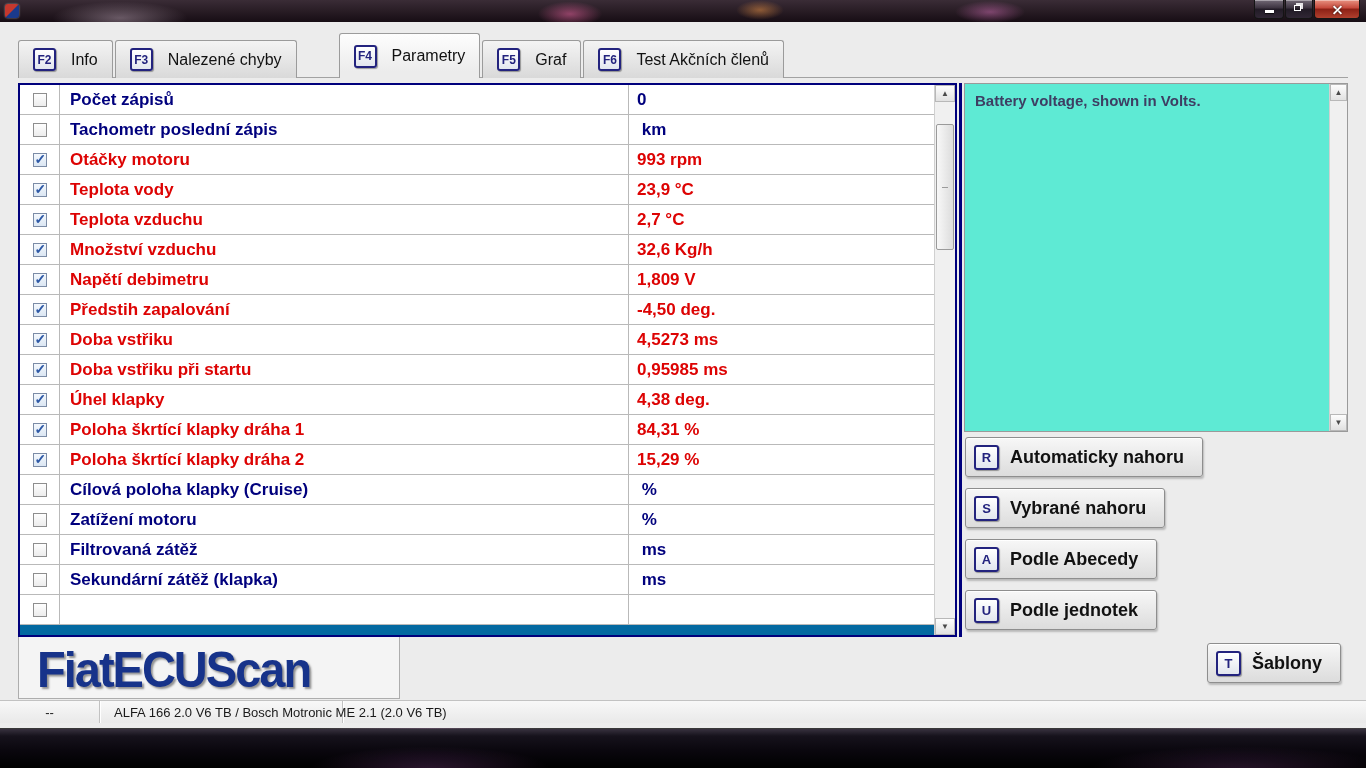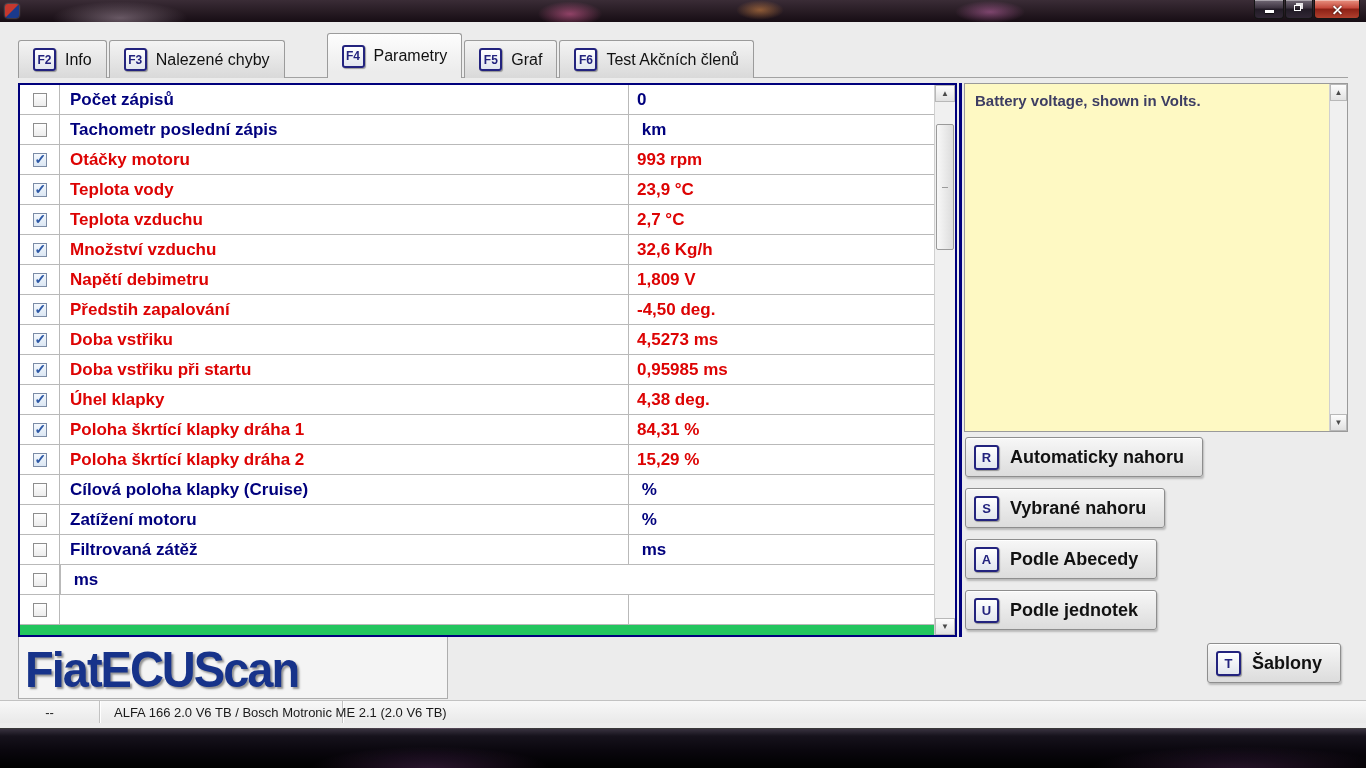--- a/index.html
+++ b/index.html
@@ -33,33 +33,33 @@
   .glyph-x1,.glyph-x2 { position:absolute; left:50%; top:9px; width:11px; height:2px; margin-left:-5px;
     background:#fff; box-shadow:0 0 2px rgba(0,0,0,.8); }
   .glyph-x1 { transform:rotate(45deg); } .glyph-x2 { transform:rotate(-45deg); }
 
   
   .client { position:absolute; left:0; top:22px; width:1366px; height:706px; background:#ececec; }
 
   
   .tabline { position:absolute; left:18px; top:55px; width:1330px; height:1px; background:#a2a2a2; }
   .tabbar { position:absolute; left:18px; top:11px; height:45px; display:flex; align-items:flex-end; }
-  .tab { display:flex; align-items:center; gap:9px; padding:0 14px; height:38px;
+  .tab { display:flex; align-items:center; gap:15px; padding:0 14px; height:38px;
     background:linear-gradient(#f4f4f4,#d9d9d9); border:1px solid #9b9b9b; border-bottom:none;
     border-radius:3px 3px 0 0; margin-right:2px; cursor:default; position:relative; }
   .tab.active { height:45px; background:linear-gradient(#fdfdfd,#ececec 85%);
     z-index:3; box-shadow:0 2px 0 #ececec;margin-left:40px; }
   .tablabel { font-size:16px; font-weight:normal; color:#111; white-space:nowrap; }
   .keycap { width:23px; height:23px; flex:0 0 auto; display:flex; align-items:center; justify-content:center;
     background:linear-gradient(#ffffff,#e2e6ee); border:2px solid #23237e; border-radius:3px;
     color:#23237e; font-size:12px; font-weight:bold; box-shadow:1px 1px 1px rgba(0,0,0,.35); }
 
   
   .left-panel { position:absolute; left:18px; top:61px; width:939px; height:554px;
-    border:2px solid #00007c; background:#22c55e; overflow:hidden; display:flex; }
+    border:2px solid #00007c; background:#0369a1; overflow:hidden; display:flex; }
   .rows-wrap { flex:1; overflow:hidden; }
   .trow { display:flex; height:30px; border-bottom:1px solid #b9b9b9; align-items:center; background:#fff; }
   .cbcell { width:40px; height:100%; border-right:1px solid #b9b9b9; display:flex; align-items:center; justify-content:center; flex:0 0 auto; }
   .cb { width:14px; height:14px; border:1px solid #8e8e8e; background:linear-gradient(#fefefe,#ececec); position:relative; }
   .cb.checked { border-color:#7c8ca6; background:linear-gradient(#f4f8fd,#dbe6f3); }
   .cb.checked::after { content:"✓"; position:absolute; left:1px; top:-3px; color:#2c58a6; font-size:14px; font-weight:bold; }
   .cname { flex:1; font-size:17px; font-weight:bold; padding-left:10px; white-space:nowrap; overflow:hidden; }
   .cval { width:306px; flex:0 0 auto; border-left:1px solid #b9b9b9; height:100%; display:flex; align-items:center;
     font-size:17px; font-weight:bold; padding-left:8px; white-space:pre; }
   .trow .cname, .trow .cval { color:#00007d; }
@@ -74,35 +74,35 @@
   .sthumb { position:absolute; left:1px; right:1px; top:22px; height:126px;
     background:linear-gradient(90deg,#f8f8f8,#dcdcdc); border:1px solid #9a9a9a; border-radius:2px; }
   .sthumb::after { content:""; position:absolute; left:5px; right:5px; top:50%; height:1px;
     box-shadow:0 -3px 0 #9a9a9a, 0 0 0 #9a9a9a 0 0, 0 0 0 0.5px #9a9a9a, 0 3px 0 #9a9a9a; background:#9a9a9a; }
 
   .panel-divider { position:absolute; left:959px; top:61px; width:3px; height:554px; background:#00007c; }
 
   
   .info-wrap { position:absolute; left:964px; top:61px; width:384px; height:349px;
     border:1px solid #9a9a9a; display:flex; background:#f0f0f0; }
-  .info-text { flex:1; background:#fef9c3; padding:8px 10px; font-size:15px; font-weight:bold; color:#3e3e63; }
+  .info-text { flex:1; background:#5eead4; padding:8px 10px; font-size:15px; font-weight:bold; color:#3e3e63; }
   .vscroll.mini { width:18px; }
 
   
   .side-buttons { position:absolute; left:965px; top:415px; display:flex; flex-direction:column; gap:11px; align-items:flex-start; }
   .pushbtn { height:40px; display:flex; align-items:center; gap:11px; padding:0 18px 0 8px;
     background:linear-gradient(#f7f7f7,#dcdcdc); border:1px solid #8e8e8e; border-radius:3px;
     box-shadow:inset 0 1px 0 rgba(255,255,255,.9), 1px 2px 2px rgba(0,0,0,.22);
     font-size:18px; font-weight:bold; color:#111; white-space:nowrap; cursor:default; }
   .pushbtn .keycap { width:25px; height:25px; font-size:13px; }
   .templates-btn { position:absolute; right:25px; top:621px; }
 
   
-  .logo-box { position:absolute; left:18px; top:615px; width:430px; height:62px;
-    background:#f4f4f4; border:1px solid #adadad; border-top:none; overflow:hidden; }
+  .logo-box { position:absolute; left:18px; top:615px; width:382px; height:62px;
+    background:#f4f4f4; border:1px solid #adadad; border-top:none; overflow:hidden;padding-left:12px; }
   .logo-text { font-size:47px; font-weight:bold; color:#17338a; letter-spacing:-2px;
     transform:scaleY(1.08); transform-origin:left top; margin:2px 0 0 6px;
     text-shadow:2px 2px 2px rgba(120,120,120,.8); }
 
   
   .statusbar { position:absolute; left:0; top:678px; width:1366px; height:23px;
     background:linear-gradient(#f8f8f8,#e9e9e9); border-top:1px solid #c2c2c2;
     display:flex; align-items:stretch; font-size:13px; color:#1a1a1a; }
   .scell { display:flex; align-items:center; border-right:1px solid #c2c2c2; box-shadow:1px 0 0 #fff; }
   .scell.c1 { width:100px; justify-content:center; }
@@ -274,20 +274,21 @@
             <div class="cbcell">
               <div class="cb"></div>
             </div>
             <div class="cname">Filtrovaná zátěž</div>
             <div class="cval"> ms</div>
           </div>
           <div class="trow">
             <div class="cbcell">
               <div class="cb"></div>
             </div>
+            <div class="cname">Sekundární zátěž (klapka)</div>
             <div class="cval"> ms</div>
           </div>
           <div class="trow">
             <div class="cbcell">
               <div class="cb"></div>
             </div>
             <div class="cname"></div>
             <div class="cval"></div>
           </div>
         </div>

